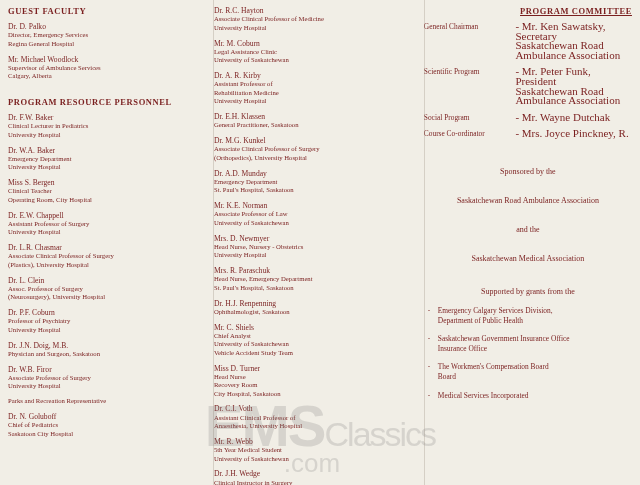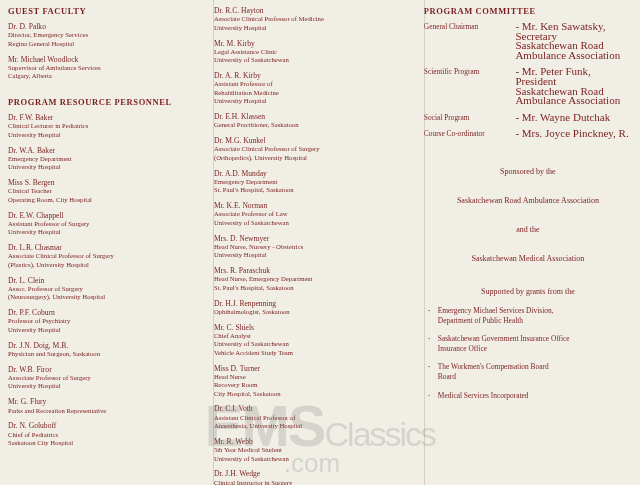--- a/index.html
+++ b/index.html
@@ -25,21 +25,21 @@
   .col2{width:33%;padding-right:6px;}
   .col3{width:34%;padding-left:4px;}
 
   .sec-title{
     font-size:8.5px;
     font-weight:bold;
     letter-spacing:.6px;
     margin:0 0 6px 0;
     color:#7a1f1f;
   }
-  .sec-title.center{text-align:left;}
+  .sec-title.center{text-align:right;text-decoration:underline;}
   .sec-title.first{margin-top:0;}
   .spacer{height:10px;}
 
   .entry{margin-bottom:6.5px;}
   .entry .nm{
     font-size:7.6px;
     line-height:9.4px;
     margin:0;
     white-space:nowrap;
   }
@@ -219,21 +219,20 @@
           <p class="ln">Physician and Surgeon, Saskatoon</p>
         </div>
 
         <div class="entry">
           <p class="nm">Dr. W.B. Firor</p>
           <p class="ln">Associate Professor of Surgery</p>
           <p class="ln">University Hospital</p>
         </div>
 
         <div class="entry">
-          <p class="nm">Mr. G. Flury</p>
           <p class="ln">Parks and Recreation Representative</p>
         </div>
 
         <div class="entry">
           <p class="nm">Dr. N. Goluboff</p>
           <p class="ln">Chief of Pediatrics</p>
           <p class="ln">Saskatoon City Hospital</p>
         </div>
 
       </div>
@@ -242,21 +241,21 @@
 
   <div class="col col2">
 
     <div class="entry">
       <p class="nm">Dr. R.C. Hayton</p>
       <p class="ln">Associate Clinical Professor of Medicine</p>
       <p class="ln">University Hospital</p>
     </div>
 
     <div class="entry">
-      <p class="nm">Mr. M. Kirby</p>
+      <p class="nm">Mr. M. Coburn</p>
       <p class="ln">Legal Assistance Clinic</p>
       <p class="ln">University of Saskatchewan</p>
     </div>
 
     <div class="entry">
       <p class="nm">Dr. A. R. Kirby</p>
       <p class="ln">Assistant Professor of</p>
       <p class="ln">Rehabilitation Medicine</p>
       <p class="ln">University Hospital</p>
     </div>
@@ -381,21 +380,21 @@
       <p class="sp-lead">Sponsored by the</p>
       <p>Saskatchewan Road Ambulance Association</p>
       <p>and the</p>
       <p>Saskatchewan Medical Association</p>
     </div>
 
     <div class="grants">
       <div class="g-head">Supported by grants from the</div>
       <ul>
         <li>
-          <span>Emergency Michael Services Division,</span><br>
+          <span>Emergency Calgary Services Division,</span><br>
           <span>Department of Public Health</span>
         </li>
         <li>
           <span>Saskatchewan Government Insurance Office</span><br>
           <span>Insurance Office</span>
         </li>
         <li>
           <span>The Workmen's Compensation Board</span><br>
           <span>Board</span>
         </li>

